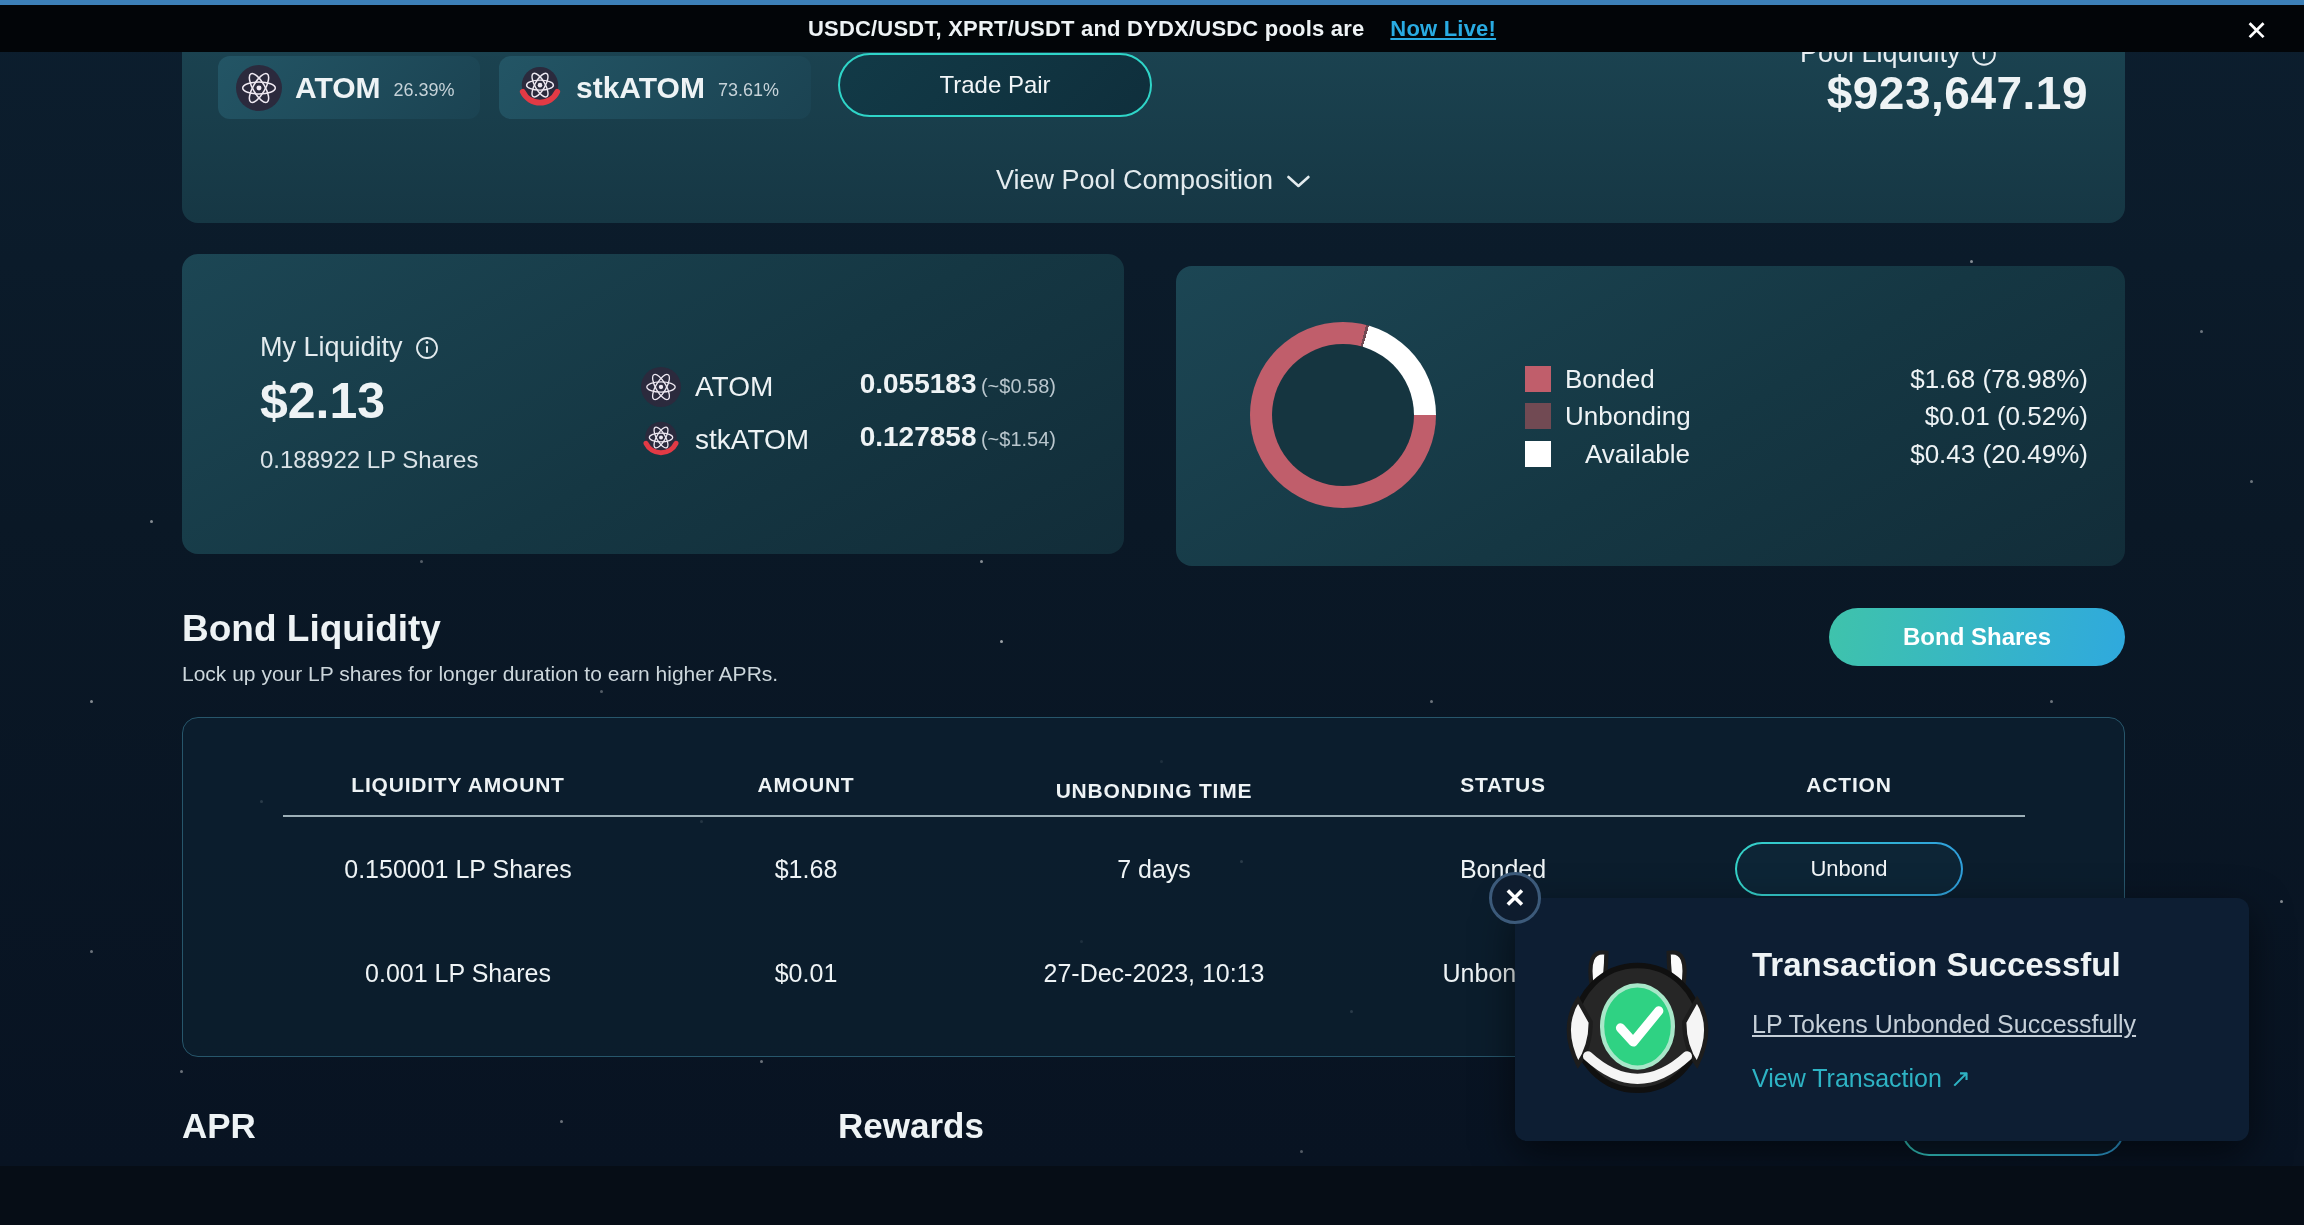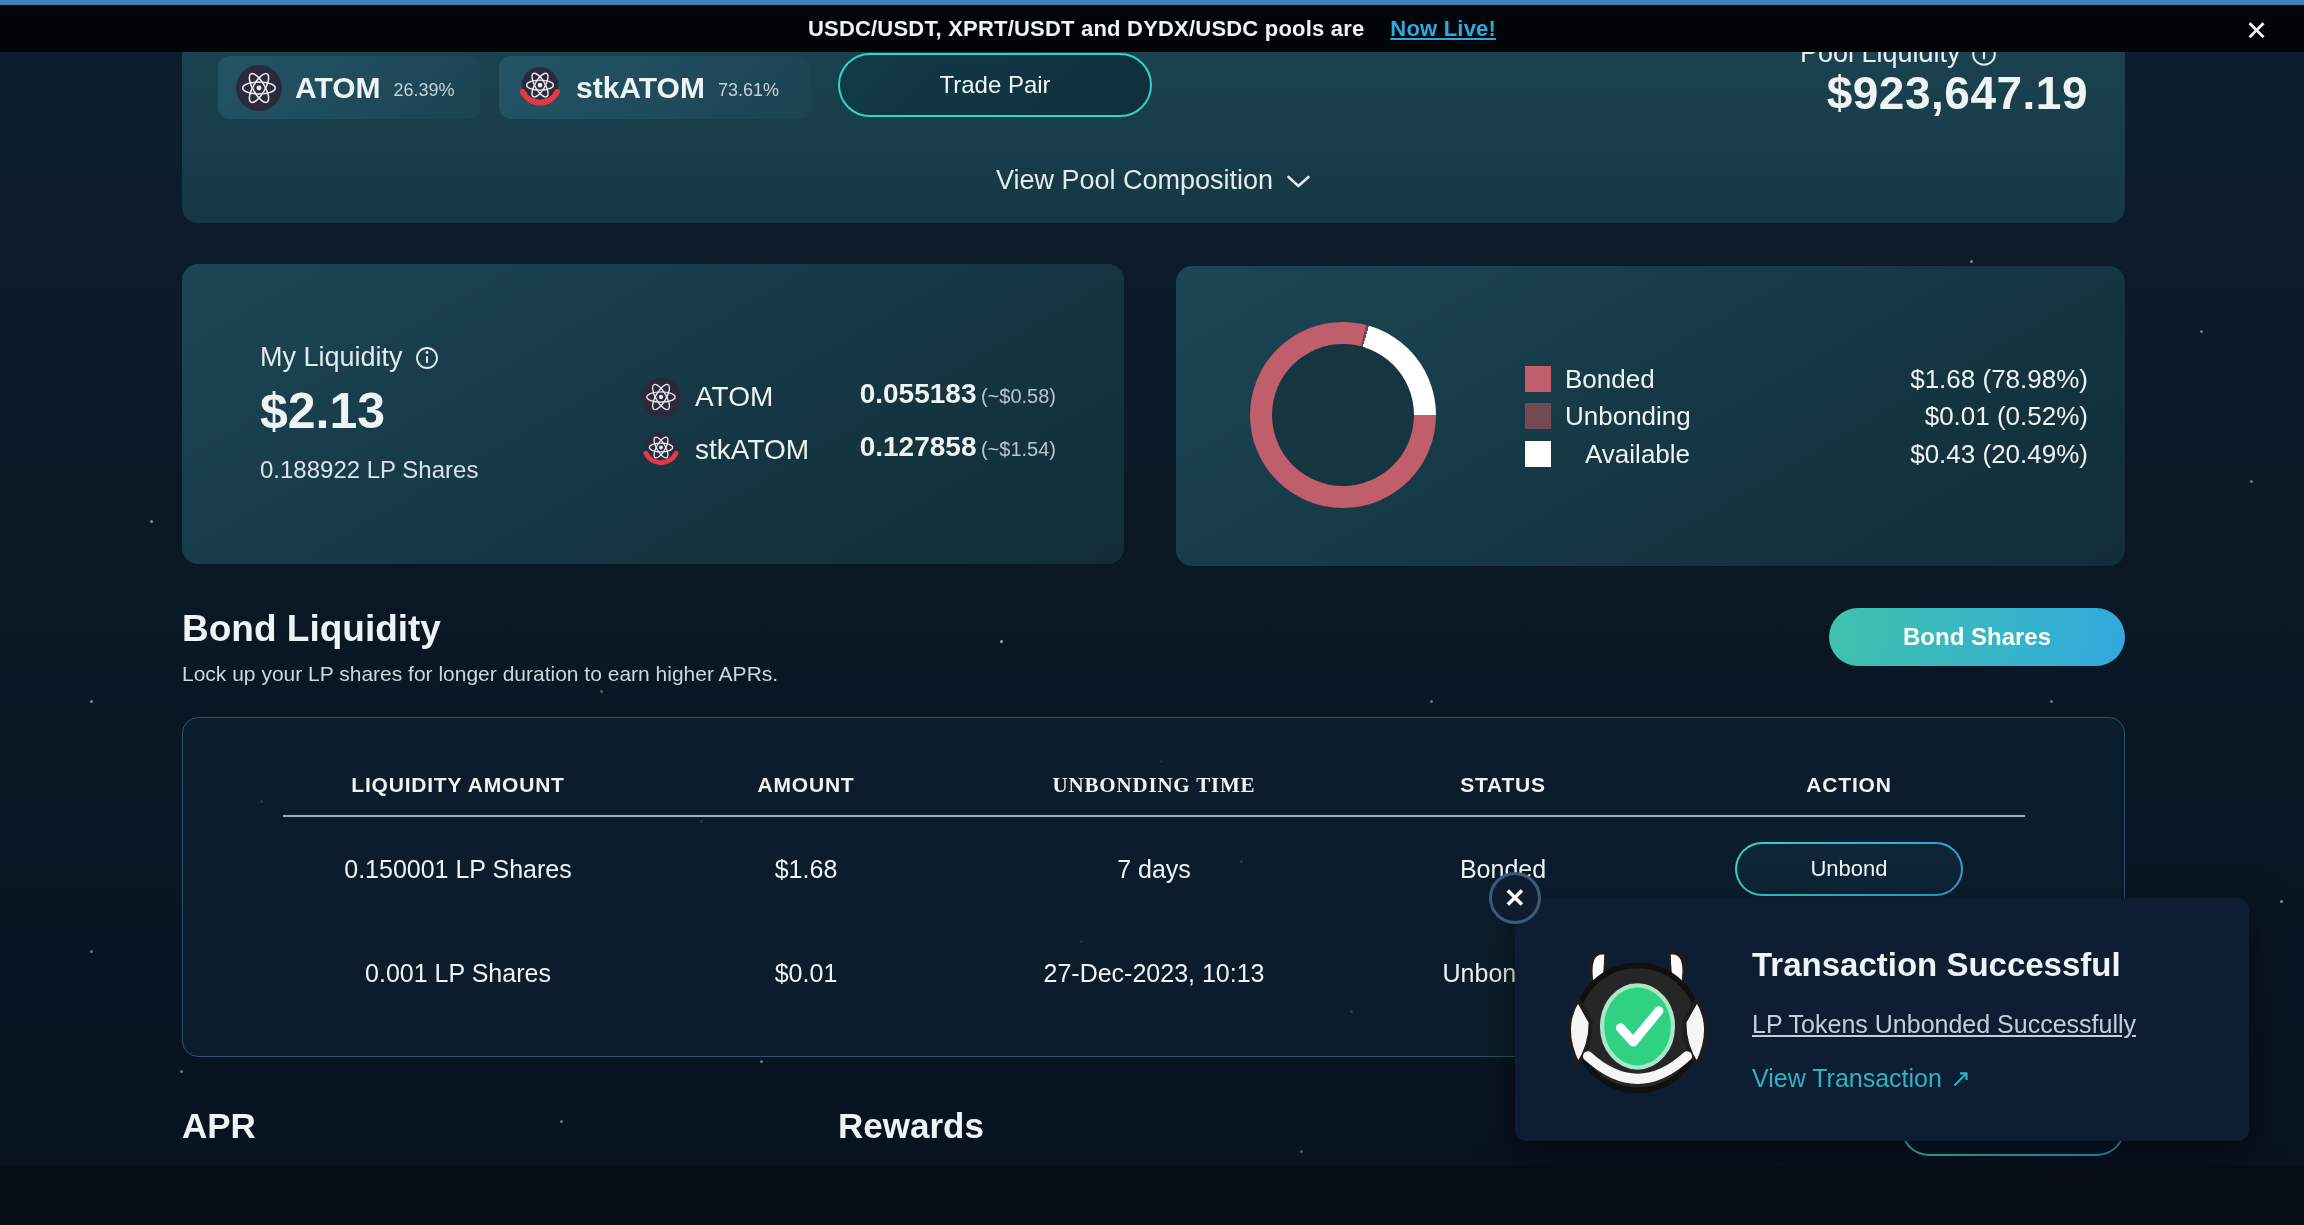--- a/index.html
+++ b/index.html
@@ -54,21 +54,21 @@
   .trade-btn { position:absolute; left:656px; top:93px; width:314px; height:64px; border-radius:32px;
     border:2px solid #2fd5c8; background:linear-gradient(135deg,#123a47,#0f2f3c);
     color:#f2f6f8; font-size:24px; display:flex; align-items:center; justify-content:center; cursor:pointer; }
   .pool-liq-label { position:absolute; left:1618px; top:78px; font-size:27px; color:#e8eef2;
     display:flex; align-items:center; gap:10px; }
   .pool-liq-value { position:absolute; right:37px; top:106px; font-size:46px; font-weight:700; letter-spacing:.5px; }
   .view-comp { position:absolute; left:50%; transform:translateX(-50%); top:205px; font-size:27px; color:#e3ebee;
     display:flex; align-items:center; gap:12px; cursor:pointer; white-space:nowrap; }
 
   
-  .myliq-card { left:182px; top:264px; width:942px; height:300px;padding-left:28px; }
+  .myliq-card { left:182px; top:254px; width:942px; height:300px;padding-left:28px; }
   .ml-title { position:absolute; left:78px; top:78px; font-size:27px; color:#e3ebee; display:flex; align-items:center; gap:12px; }
   .ml-value { position:absolute; left:78px; top:118px; font-size:50px; font-weight:700; }
   .ml-shares { position:absolute; left:78px; top:192px; font-size:24px; color:#dbe3e8; }
   .ml-row { position:absolute; left:459px; width:415px; height:46px; display:flex; align-items:center; }
   .ml-row .tok { font-size:28px; margin-left:14px; }
   .ml-amt { position:absolute; right:68px; text-align:right; white-space:nowrap; }
   .ml-amt b { font-size:28px; font-weight:700; }
   .ml-amt span { font-size:20px; color:#b9c6cd; }
 
   
@@ -253,21 +253,21 @@
     </div>
   </div>
 
   <div class="bond-title">Bond Liquidity</div>
   <div class="bond-sub">Lock up your LP shares for longer duration to earn higher APRs.</div>
   <div class="bond-btn">Bond Shares</div>
 
   <div class="table-card">
     <span class="tcell thead" style="left:275px; top:67px;">LIQUIDITY AMOUNT</span>
     <span class="tcell thead" style="left:623px; top:67px;">AMOUNT</span>
-    <span class="tcell thead" style="left:971px; top:67px;font-family:Liberation Serif, serif;">UNBONDING TIME</span>
+    <span class="tcell thead" style="left:971px; top:73px;">UNBONDING TIME</span>
     <span class="tcell thead" style="left:1320px; top:67px;">STATUS</span>
     <span class="tcell thead" style="left:1666px; top:67px;">ACTION</span>
     <div class="tdiv"></div>
 
     <span class="tcell tval" style="left:275px; top:151px;">0.150001 LP Shares</span>
     <span class="tcell tval" style="left:623px; top:151px;">$1.68</span>
     <span class="tcell tval" style="left:971px; top:151px;">7 days</span>
     <span class="tcell tval" style="left:1320px; top:151px;">Bonded</span>
     <div class="unbond-btn" style="left:1666px; top:151px;">Unbond</div>
 

